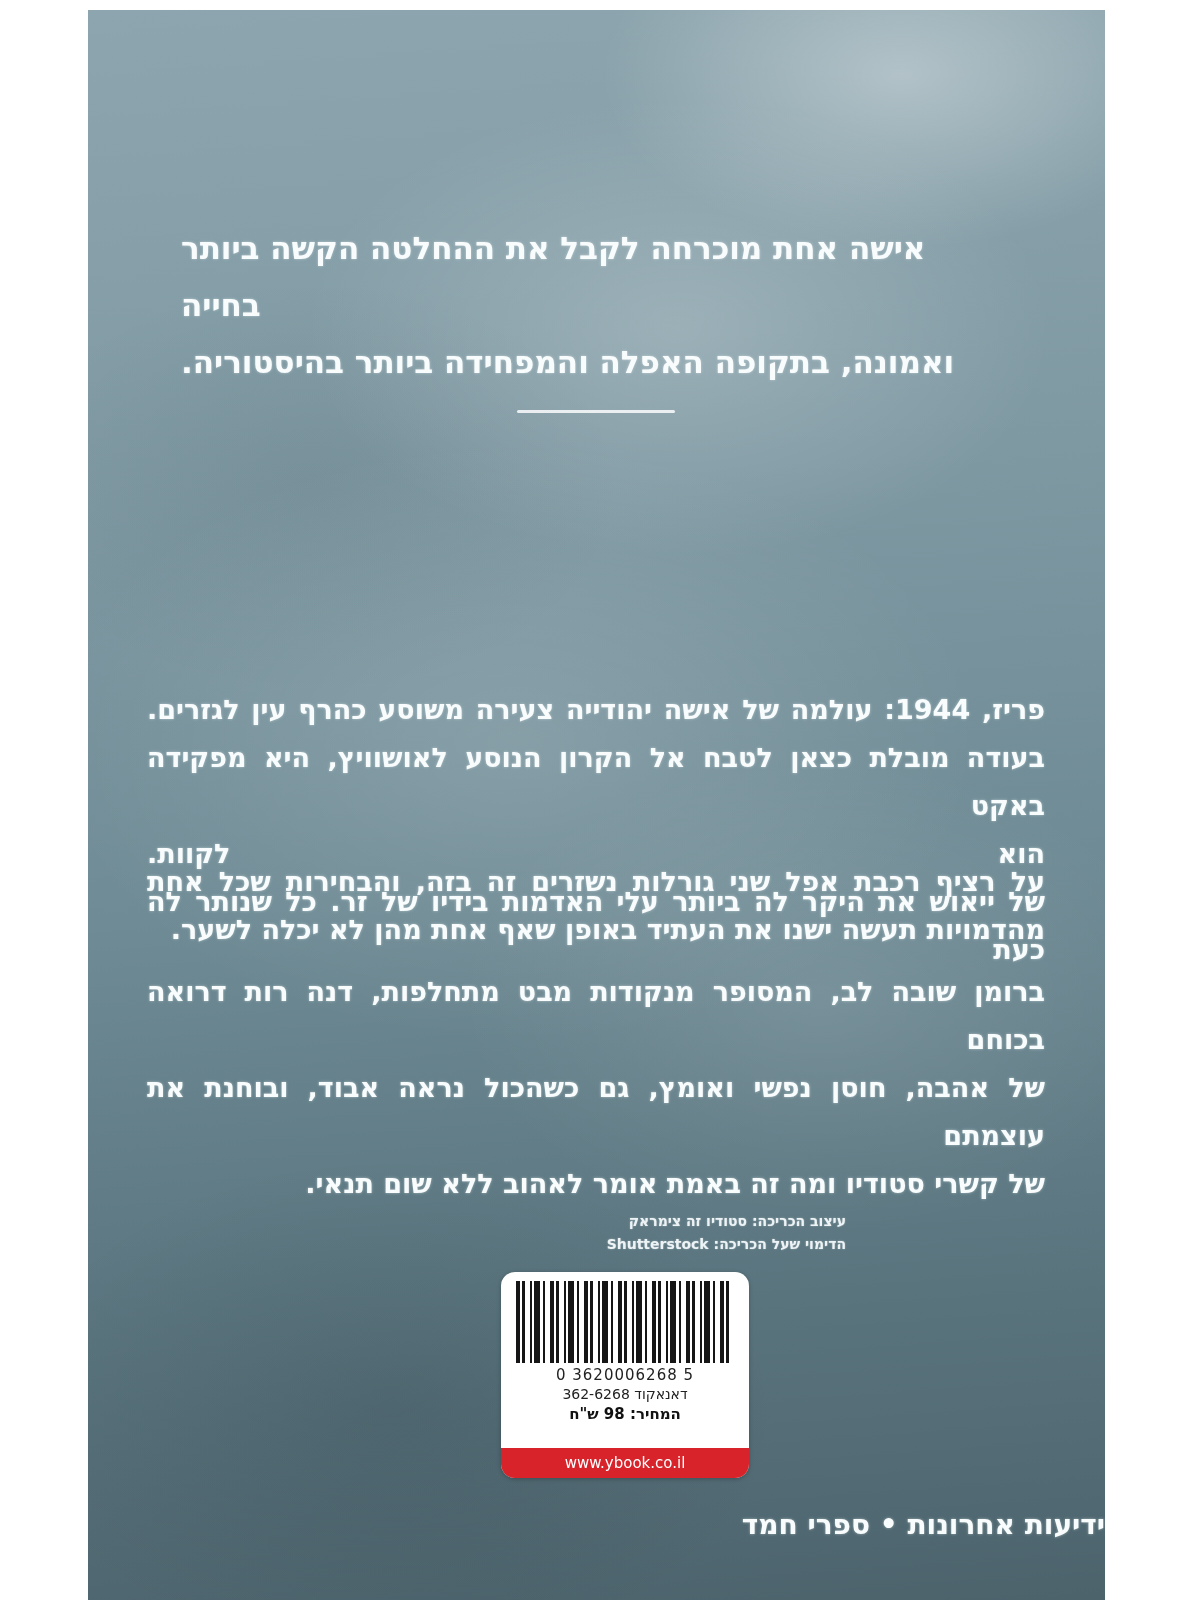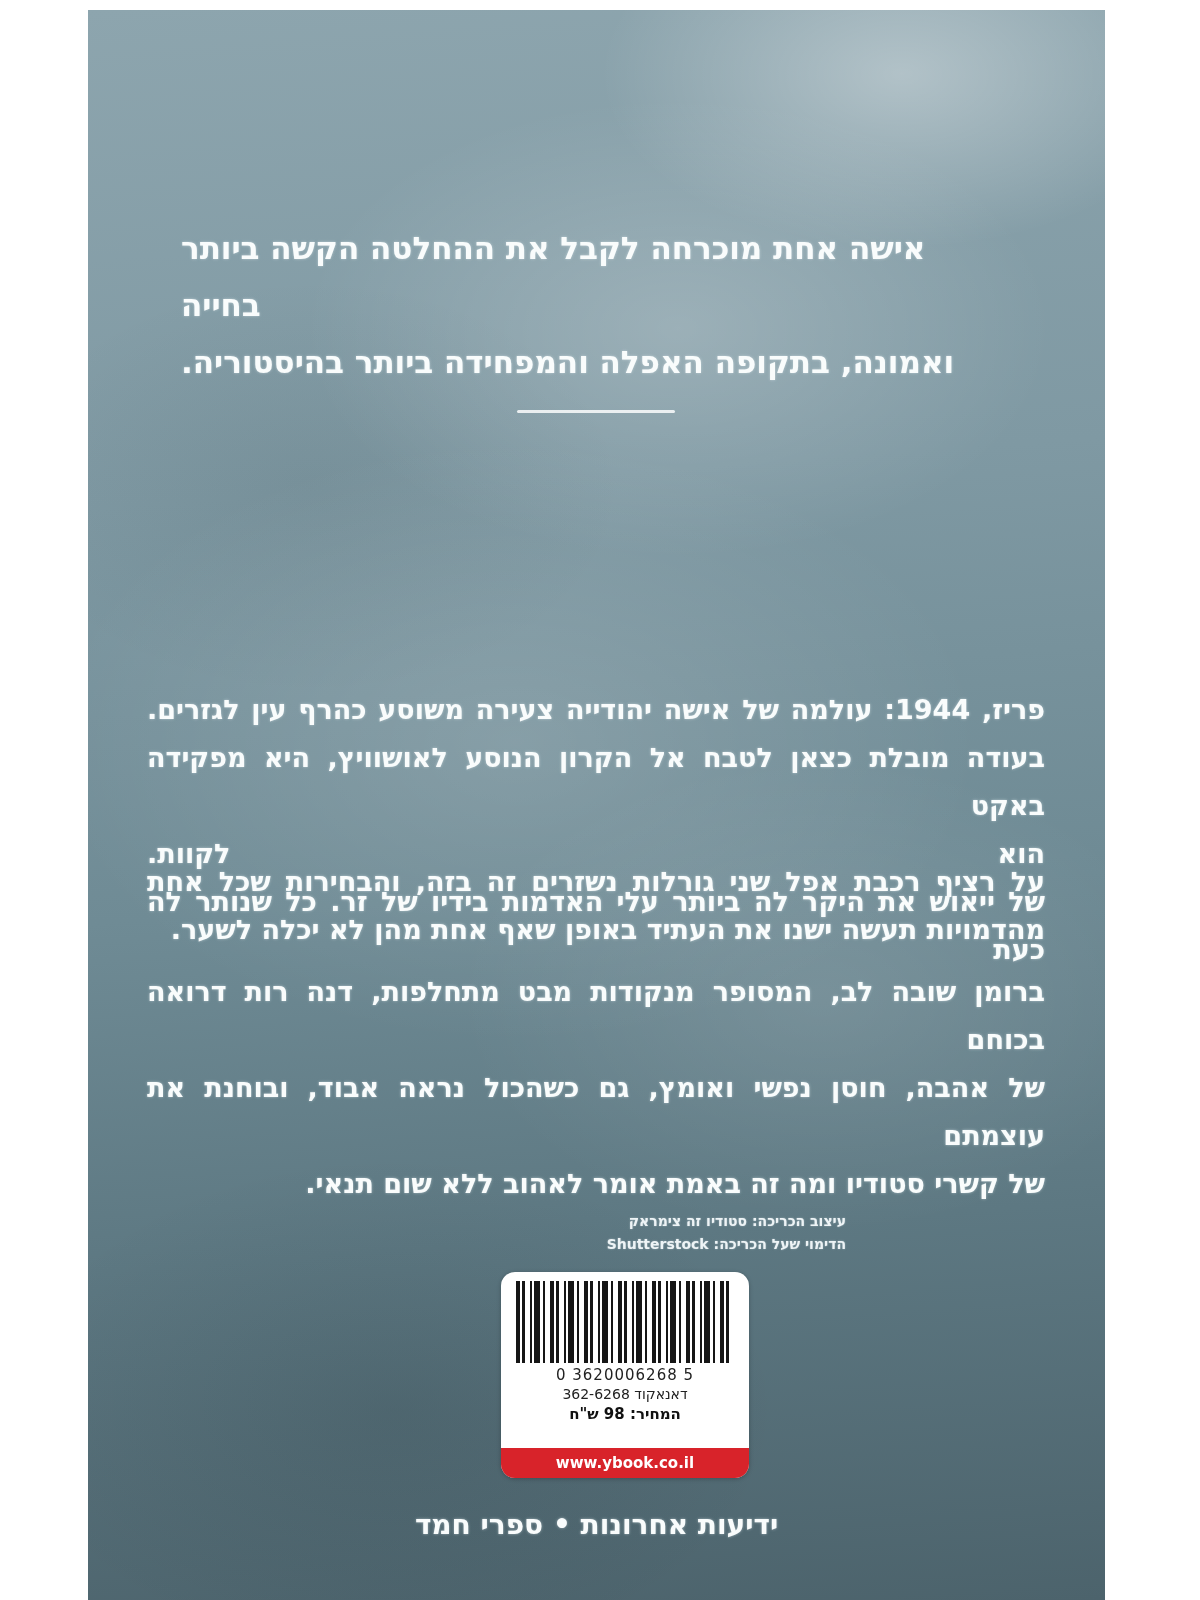--- a/index.html
+++ b/index.html
@@ -55,26 +55,26 @@
         #161616 6px 9px, #ffffff 9px 14px,
         #161616 14px 16px, #ffffff 16px 18px,
         #161616 18px 24px, #ffffff 24px 27px,
         #161616 27px 29px, #ffffff 29px 34px);
   }
   .bnum{font-size:15px;color:#222;letter-spacing:1px;margin-top:3px;direction:ltr;}
   .dana{font-size:14px;color:#222;margin-top:2px;}
   .price{font-size:15px;color:#111;font-weight:bold;margin-top:3px;}
   .redband{
     position:absolute;bottom:0;left:0;width:100%;height:30px;
-    background:#d8232a;color:#ffffff;font-weight:bold;font-size:15px;
+    background:#d8232a;color:#ffffff;font-weight:normal;font-size:15px;
     line-height:30px;text-align:center;direction:ltr;
   }
   .imprint{
     position:absolute;top:1498px;left:0;width:100%;
-    font-size:28px;line-height:34px;text-align:center;
+    font-size:28px;line-height:34px;
   }
 </style>
 </head>
 <body>
 
 <div class="cover">
 
   <div class="intro txt">
       <div class="iline">אישה אחת מוכרחה לקבל את ההחלטה הקשה ביותר בחייה</div>
       <div class="iline">ואמונה, בתקופה האפלה והמפחידה ביותר בהיסטוריה.</div>

